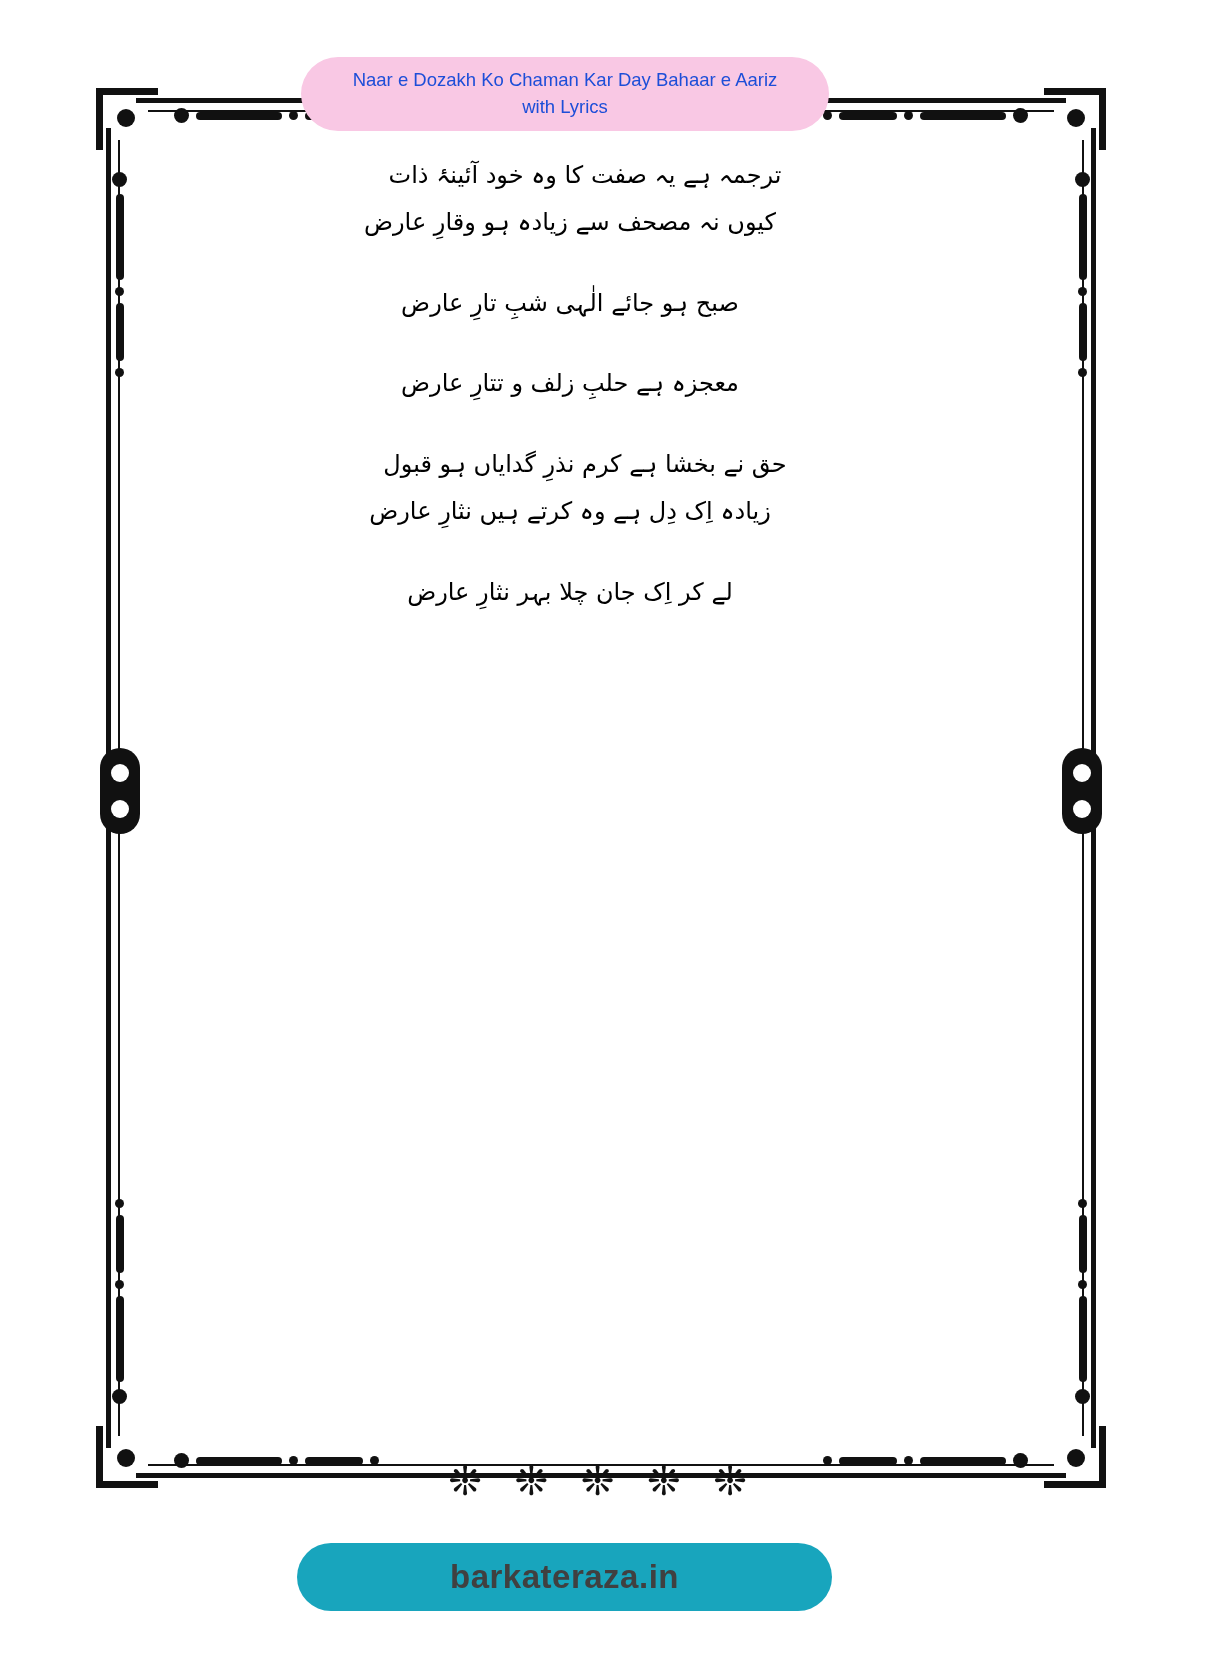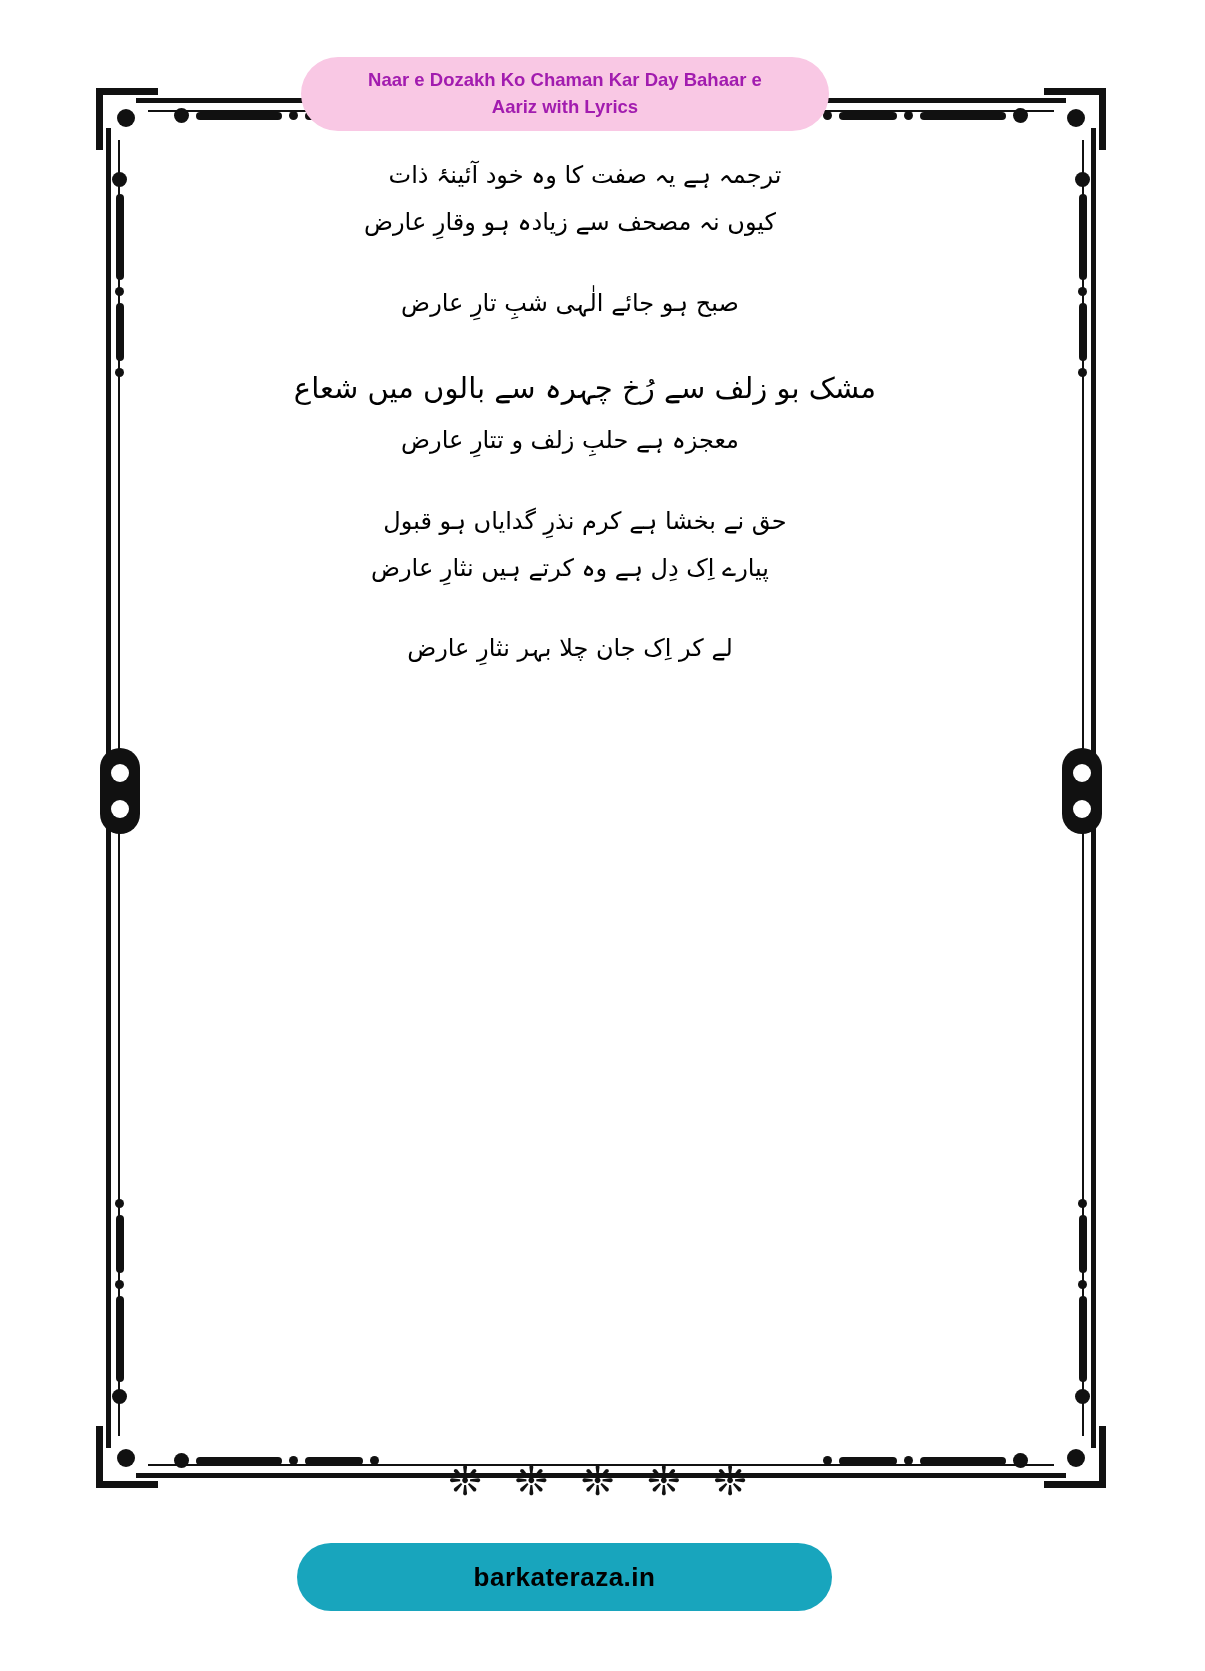--- a/index.html
+++ b/index.html
@@ -136,45 +136,45 @@
     background: #f9c8e4;
     border-radius: 37px;
     display: flex;
     align-items: center;
     justify-content: center;
     text-align: center;
     z-index: 5;
   }
   .title-pill span {
     font-size: 18.5px;
-    font-weight: bold;
-    color: #a21caf;
+    font-weight: normal;
+    color: #1d4ed8;
     line-height: 1.45;
     max-width: 430px;
     font-family: "Liberation Sans", sans-serif;
   }
 
   
   .footer-pill {
     position: absolute;
     left: 297px;
     bottom: 60px;
     width: 535px;
     height: 68px;
     background: #18a5bd;
     border-radius: 34px;
     display: flex;
     align-items: center;
     justify-content: center;
     z-index: 5;
   }
   .footer-pill span {
-    font-size: 26px;
+    font-size: 33px;
     font-weight: bold;
-    color: #000000;
+    color: #404040;
     letter-spacing: 0.5px;
     font-family: "Liberation Sans", sans-serif;
   }
 
   
   .lyrics {
     position: absolute;
     left: 130px;
     top: 152px;
     width: 940px;
@@ -305,27 +305,26 @@
       <div class="line l1">ترجمہ ہے یہ صفت کا وہ خود آئینۂ ذات</div>
       <div class="line l2">کیوں نہ مصحف سے زیادہ ہو وقارِ عارض</div>
     </div>
 
     <div class="couplet">
       <div class="line l2">صبح ہو جائے الٰہی شبِ تارِ عارض</div>
     </div>
 
 
     <div class="couplet">
-      <div class="line l1 wide">مشک بو زلف سے رُخ چہرہ سے بالوں میں شعاع</div>
       <div class="line l2">معجزہ ہے حلبِ زلف و تتارِ عارض</div>
     </div>
 
     <div class="couplet">
       <div class="line l1">حق نے بخشا ہے کرم نذرِ گدایاں ہو قبول</div>
-      <div class="line l2">پیارے اِک دِل ہے وہ کرتے ہیں نثارِ عارض</div>
+      <div class="line l2">زیادہ اِک دِل ہے وہ کرتے ہیں نثارِ عارض</div>
     </div>
 
     <div class="couplet">
       <div class="line l2">لے کر اِک جان چلا بہر نثارِ عارض</div>
     </div>
 
   </div>
 
   <div class="divider">❊ ❊ ❊ ❊ ❊</div>
 

